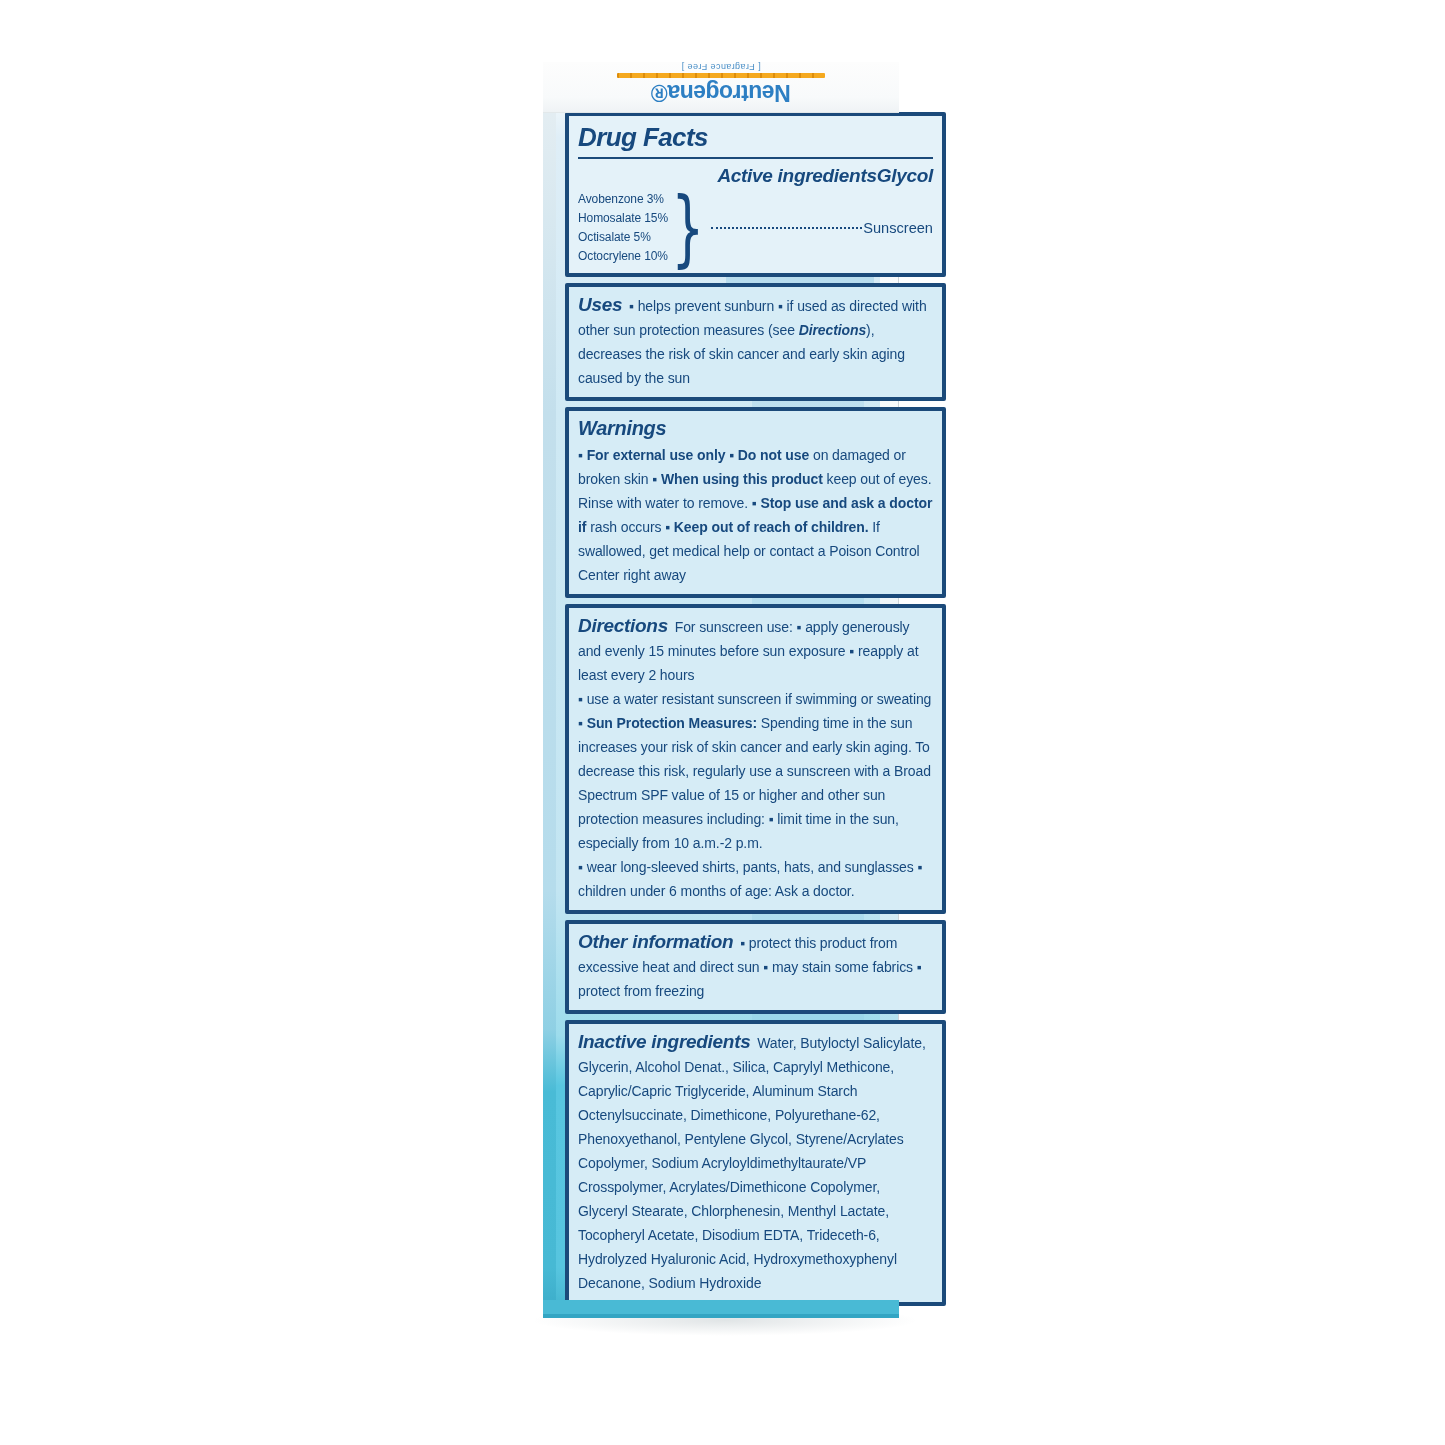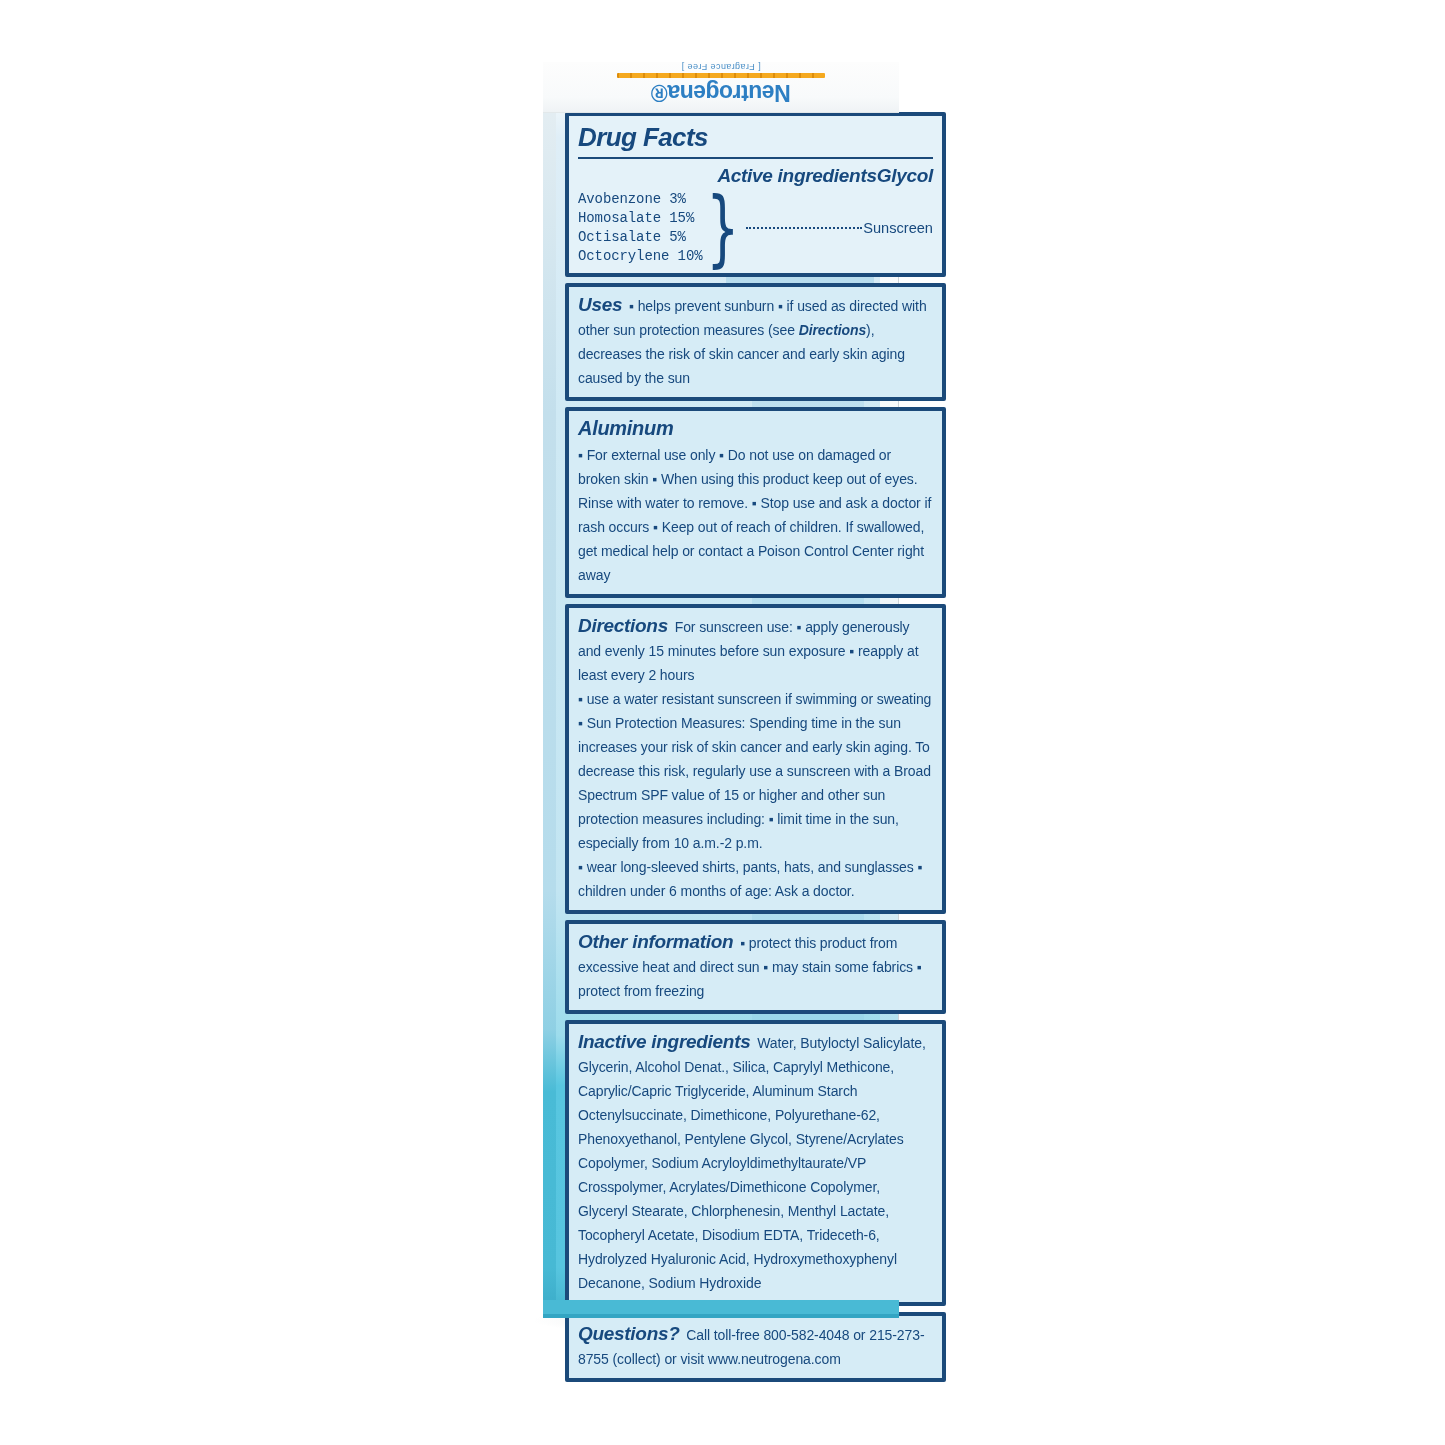--- a/index.html
+++ b/index.html
@@ -33,28 +33,28 @@
   .wm-cap{left:170px;top:33px;width:148px;height:255px;border-radius:10px 10px 18px 18px;}
   .wm-neck{left:196px;top:288px;width:112px;height:800px;border-radius:0 0 14px 14px;background:rgba(139,201,228,0.26);}
   .wm-nozzle{left:40px;top:36px;width:22px;height:96px;border-radius:6px;}
   
   .sections{position:absolute;left:1px;top:50px;width:381px;display:flex;flex-direction:column;gap:6px;z-index:2;box-sizing:border-box;margin-left:8px;}
   .dfbox{border:4px solid #1b4a7a;background:#d6ecf6;border-radius:2px;
     padding:6px 9px 7px;color:#17497e;box-sizing:border-box;}
   .dfbox.first{background:#e4f2f9;}
   .body{font-size:14px;line-height:24px;letter-spacing:-0.1px;margin:0;}
   .run-head{font-size:19px;font-weight:700;font-style:italic;letter-spacing:-0.3px;padding-right:3px;}
-  .run-b{font-weight:400;}
+  .run-b{font-weight:700;}
   .run-bi{font-weight:700;font-style:italic;}
   .sec-head{font-size:20px;font-weight:700;font-style:italic;margin:0 0 3px;letter-spacing:-0.3px;}
   .df-title{font-size:26px;font-weight:700;font-style:italic;margin:0;letter-spacing:-0.6px;}
   .df-rule{border:none;border-top:2.5px solid #1b4a7a;margin:4px 0 6px;}
   .ai-row{display:flex;justify-content:flex-end;font-size:19px;font-weight:700;font-style:italic;letter-spacing:-0.3px;}
   .ai-grid{display:flex;align-items:stretch;margin-top:3px;}
-  .ai-list{font-size:14px;line-height:19px;letter-spacing:-0.1px;white-space:nowrap;font-family:Liberation Mono, monospace;}
+  .ai-list{font-size:12px;line-height:19px;letter-spacing:-0.1px;white-space:nowrap;}
   .ai-brace{font-family:"DejaVu Sans",sans-serif;font-size:84px;line-height:74px;font-weight:400;
     transform:scaleX(0.62);margin:0 -9px 0 -7px;align-self:center;color:#17497e;}
   .ai-right{flex:1;display:flex;align-items:center;min-width:0;}
   .dots{flex:1;border-bottom:2px dotted #17497e;margin:0 1px 0 6px;}
   .ai-purpose{font-size:14.6px;text-align:right;}
   
   .size-panel{position:absolute;left:16px;top:1116px;width:300px;height:114px;
     background:#c4e7f3;border-radius:14px 14px 24px 24px;z-index:1;}
   .actual{position:absolute;left:16px;top:1140px;width:300px;text-align:center;
     font-size:17px;font-weight:500;letter-spacing:3px;color:#2e86c6;z-index:2;}
@@ -270,39 +270,36 @@
               <span class="ai-purpose">Sunscreen</span>
             </div>
           </div>
         </section>
 
         <section class="dfbox">
           <p class="body"><span class="run-head">Uses</span><span> ▪ helps prevent sunburn ▪ if used as directed with other sun protection measures (see </span><span class="run-bi">Directions</span><span>), decreases the risk of skin cancer and early skin aging caused by the sun</span></p>
         </section>
 
         <section class="dfbox">
-          <h3 class="sec-head">Aluminum</h3>
+          <h3 class="sec-head">Warnings</h3>
           <p class="body"><span class="run-b">▪ For external use only ▪ Do not use</span><span> on damaged or broken skin </span><span class="run-b">▪ When using this product</span><span> keep out of eyes. Rinse with water to remove. </span><span class="run-b">▪ Stop use and ask a doctor if</span><span> rash occurs </span><span class="run-b">▪ Keep out of reach of children.</span><span> If swallowed, get medical help or contact a Poison Control Center right away</span></p>
         </section>
 
         <section class="dfbox">
           <p class="body"><span class="run-head">Directions</span><span> For sunscreen use: ▪ apply generously and evenly 15 minutes before sun exposure ▪ reapply at least every 2 hours</span><br><span>▪ use a water resistant sunscreen if swimming or sweating </span><span class="run-b">▪ Sun Protection Measures:</span><span> Spending time in the sun increases your risk of skin cancer and early skin aging. To decrease this risk, regularly use a sunscreen with a Broad Spectrum SPF value of 15 or higher and other sun protection measures including: ▪ limit time in the sun, especially from 10 a.m.-2 p.m.</span><br><span>▪ wear long-sleeved shirts, pants, hats, and sunglasses ▪ children under 6 months of age: Ask a doctor.</span></p>
         </section>
 
         <section class="dfbox">
           <p class="body"><span class="run-head">Other information</span><span> ▪ protect this product from excessive heat and direct sun ▪ may stain some fabrics ▪ protect from freezing</span></p>
         </section>
 
         <section class="dfbox">
           <p class="body"><span class="run-head">Inactive ingredients</span><span> Water, Butyloctyl Salicylate, Glycerin, Alcohol Denat., Silica, Caprylyl Methicone, Caprylic/Capric Triglyceride, Aluminum Starch Octenylsuccinate, Dimethicone, Polyurethane-62, Phenoxyethanol, Pentylene Glycol, Styrene/Acrylates Copolymer, Sodium Acryloyldimethyltaurate/VP Crosspolymer, Acrylates/Dimethicone Copolymer, Glyceryl Stearate, Chlorphenesin, Menthyl Lactate, Tocopheryl Acetate, Disodium EDTA, Trideceth-6, Hydrolyzed Hyaluronic Acid, Hydroxymethoxyphenyl Decanone, Sodium Hydroxide</span></p>
         </section>
 
-        <section class="dfbox">
-          <p class="body"><span class="run-head">Questions?</span><span> Call toll-free </span><span class="run-b">800-582-4048</span><span> or 215-273-8755 (collect) or visit www.neutrogena.com</span></p>
-        </section>
 
       </div>
     </div>
 
     <div class="face-right"></div>
 
     <div class="flap">
       <div class="flap-inner">
         <div class="brand">Neutrogena®</div>
         <div class="band"></div>

